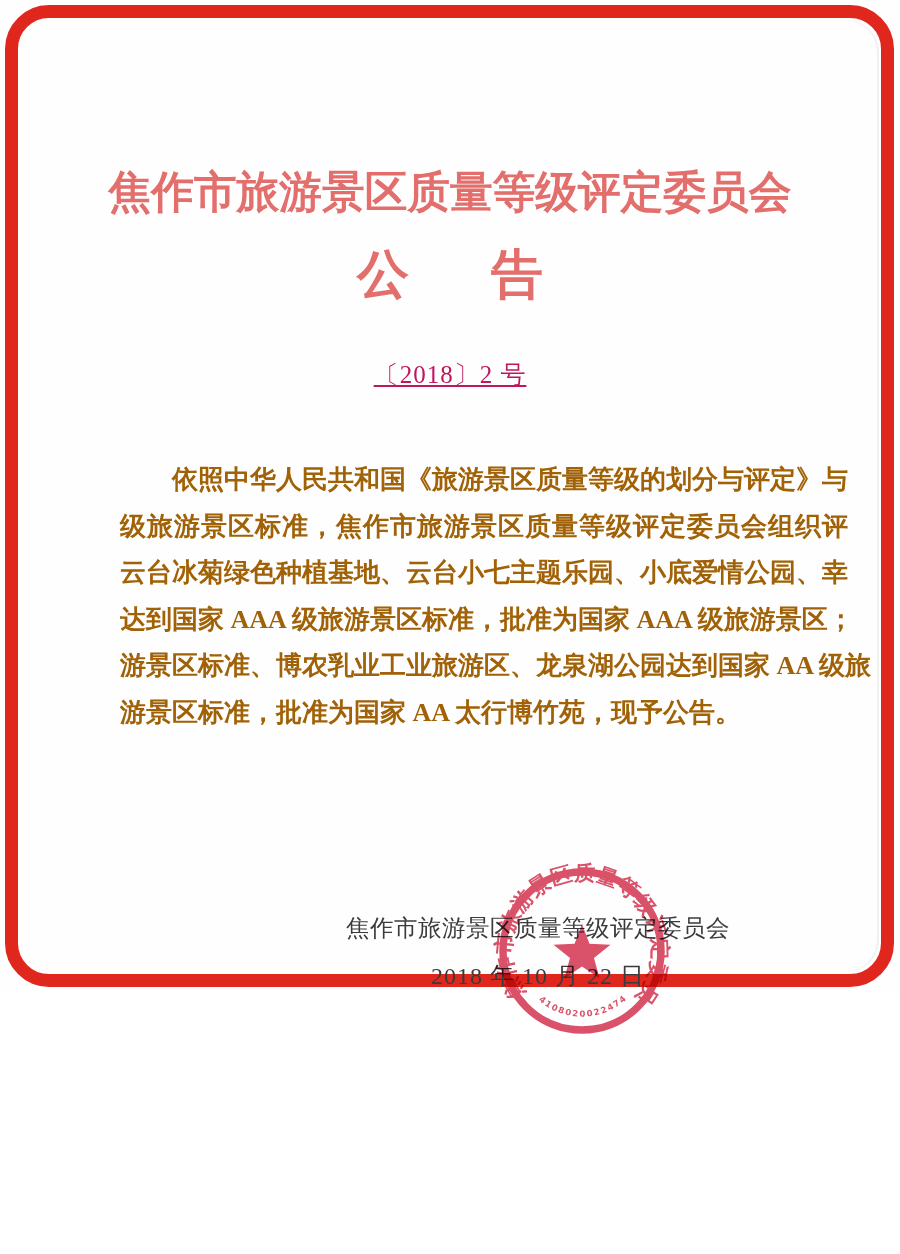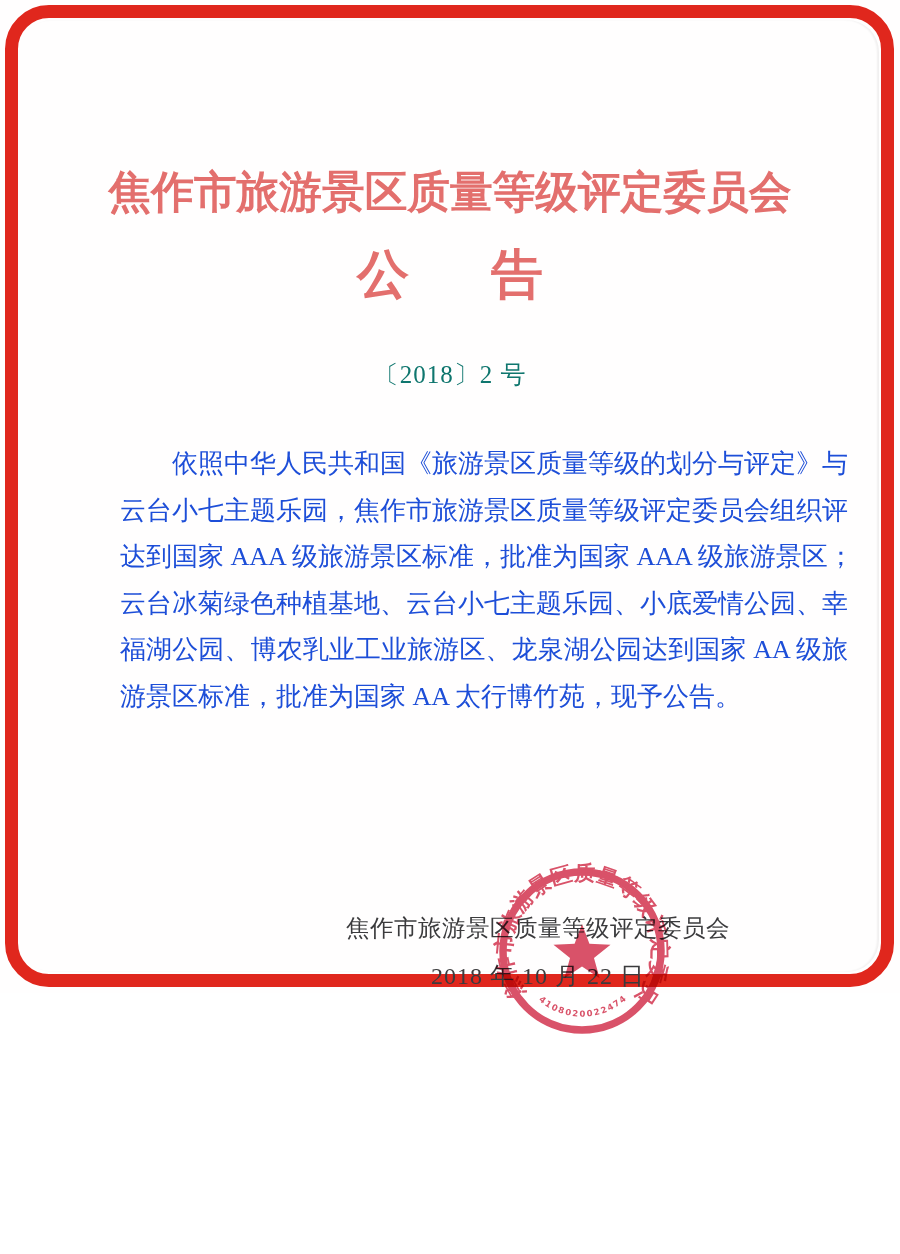--- a/index.html
+++ b/index.html
@@ -49,30 +49,32 @@
     font-size: 52px;
     font-weight: 700;
     color: #e36f6d;
   }
   .doc-number {
     position: absolute;
     left: 0; top: 358px;
     width: 900px;
     text-align: center;
     font-size: 25px;
-    color: #0f766e;
+    color: #be185d;
     letter-spacing: 1px;
+    text-decoration: underline;
   }
   .body-text {
     position: absolute;
-    left: 120px; top: 441px;
+    left: 120px; top: 457px;
     width: 728px;
     font-size: 26px;
     line-height: 46.5px;
-    color: #1d4ed8;
+    color: #a16207;
+    font-weight: bold;
   }
   .body-line {
     text-align: justify;
     text-align-last: justify;
     white-space: nowrap;
   }
   .body-line.first { text-indent: 52px; }
   .body-line.last  { text-align-last: left; }
   .sig-block {
     position: absolute;
@@ -124,24 +126,24 @@
 
   <div class="announcement-heading">
     <span>公</span>
     <span>告</span>
   </div>
 
   <div class="doc-number">〔2018〕2 号</div>
 
   <div class="body-text">
     <div class="body-line first">依照中华人民共和国《旅游景区质量等级的划分与评定》与</div>
-    <div class="body-line">云台小七主题乐园，焦作市旅游景区质量等级评定委员会组织评</div>
+    <div class="body-line">级旅游景区标准，焦作市旅游景区质量等级评定委员会组织评</div>
+    <div class="body-line">云台冰菊绿色种植基地、云台小七主题乐园、小底爱情公园、幸</div>
     <div class="body-line">达到国家 AAA 级旅游景区标准，批准为国家 AAA 级旅游景区；</div>
-    <div class="body-line">云台冰菊绿色种植基地、云台小七主题乐园、小底爱情公园、幸</div>
-    <div class="body-line">福湖公园、博农乳业工业旅游区、龙泉湖公园达到国家 AA 级旅</div>
+    <div class="body-line">游景区标准、博农乳业工业旅游区、龙泉湖公园达到国家 AA 级旅</div>
     <div class="body-line last">游景区标准，批准为国家 AA 太行博竹苑，现予公告。</div>
   </div>
 
   <div class="sig-block">
     <div class="signature">焦作市旅游景区质量等级评定委员会</div>
     <div class="date-line">2018 年 10 月 22 日</div>
   </div>
 
   <div class="seal">
     <svg viewBox="-91 -91 182 182" xmlns="http://www.w3.org/2000/svg">

